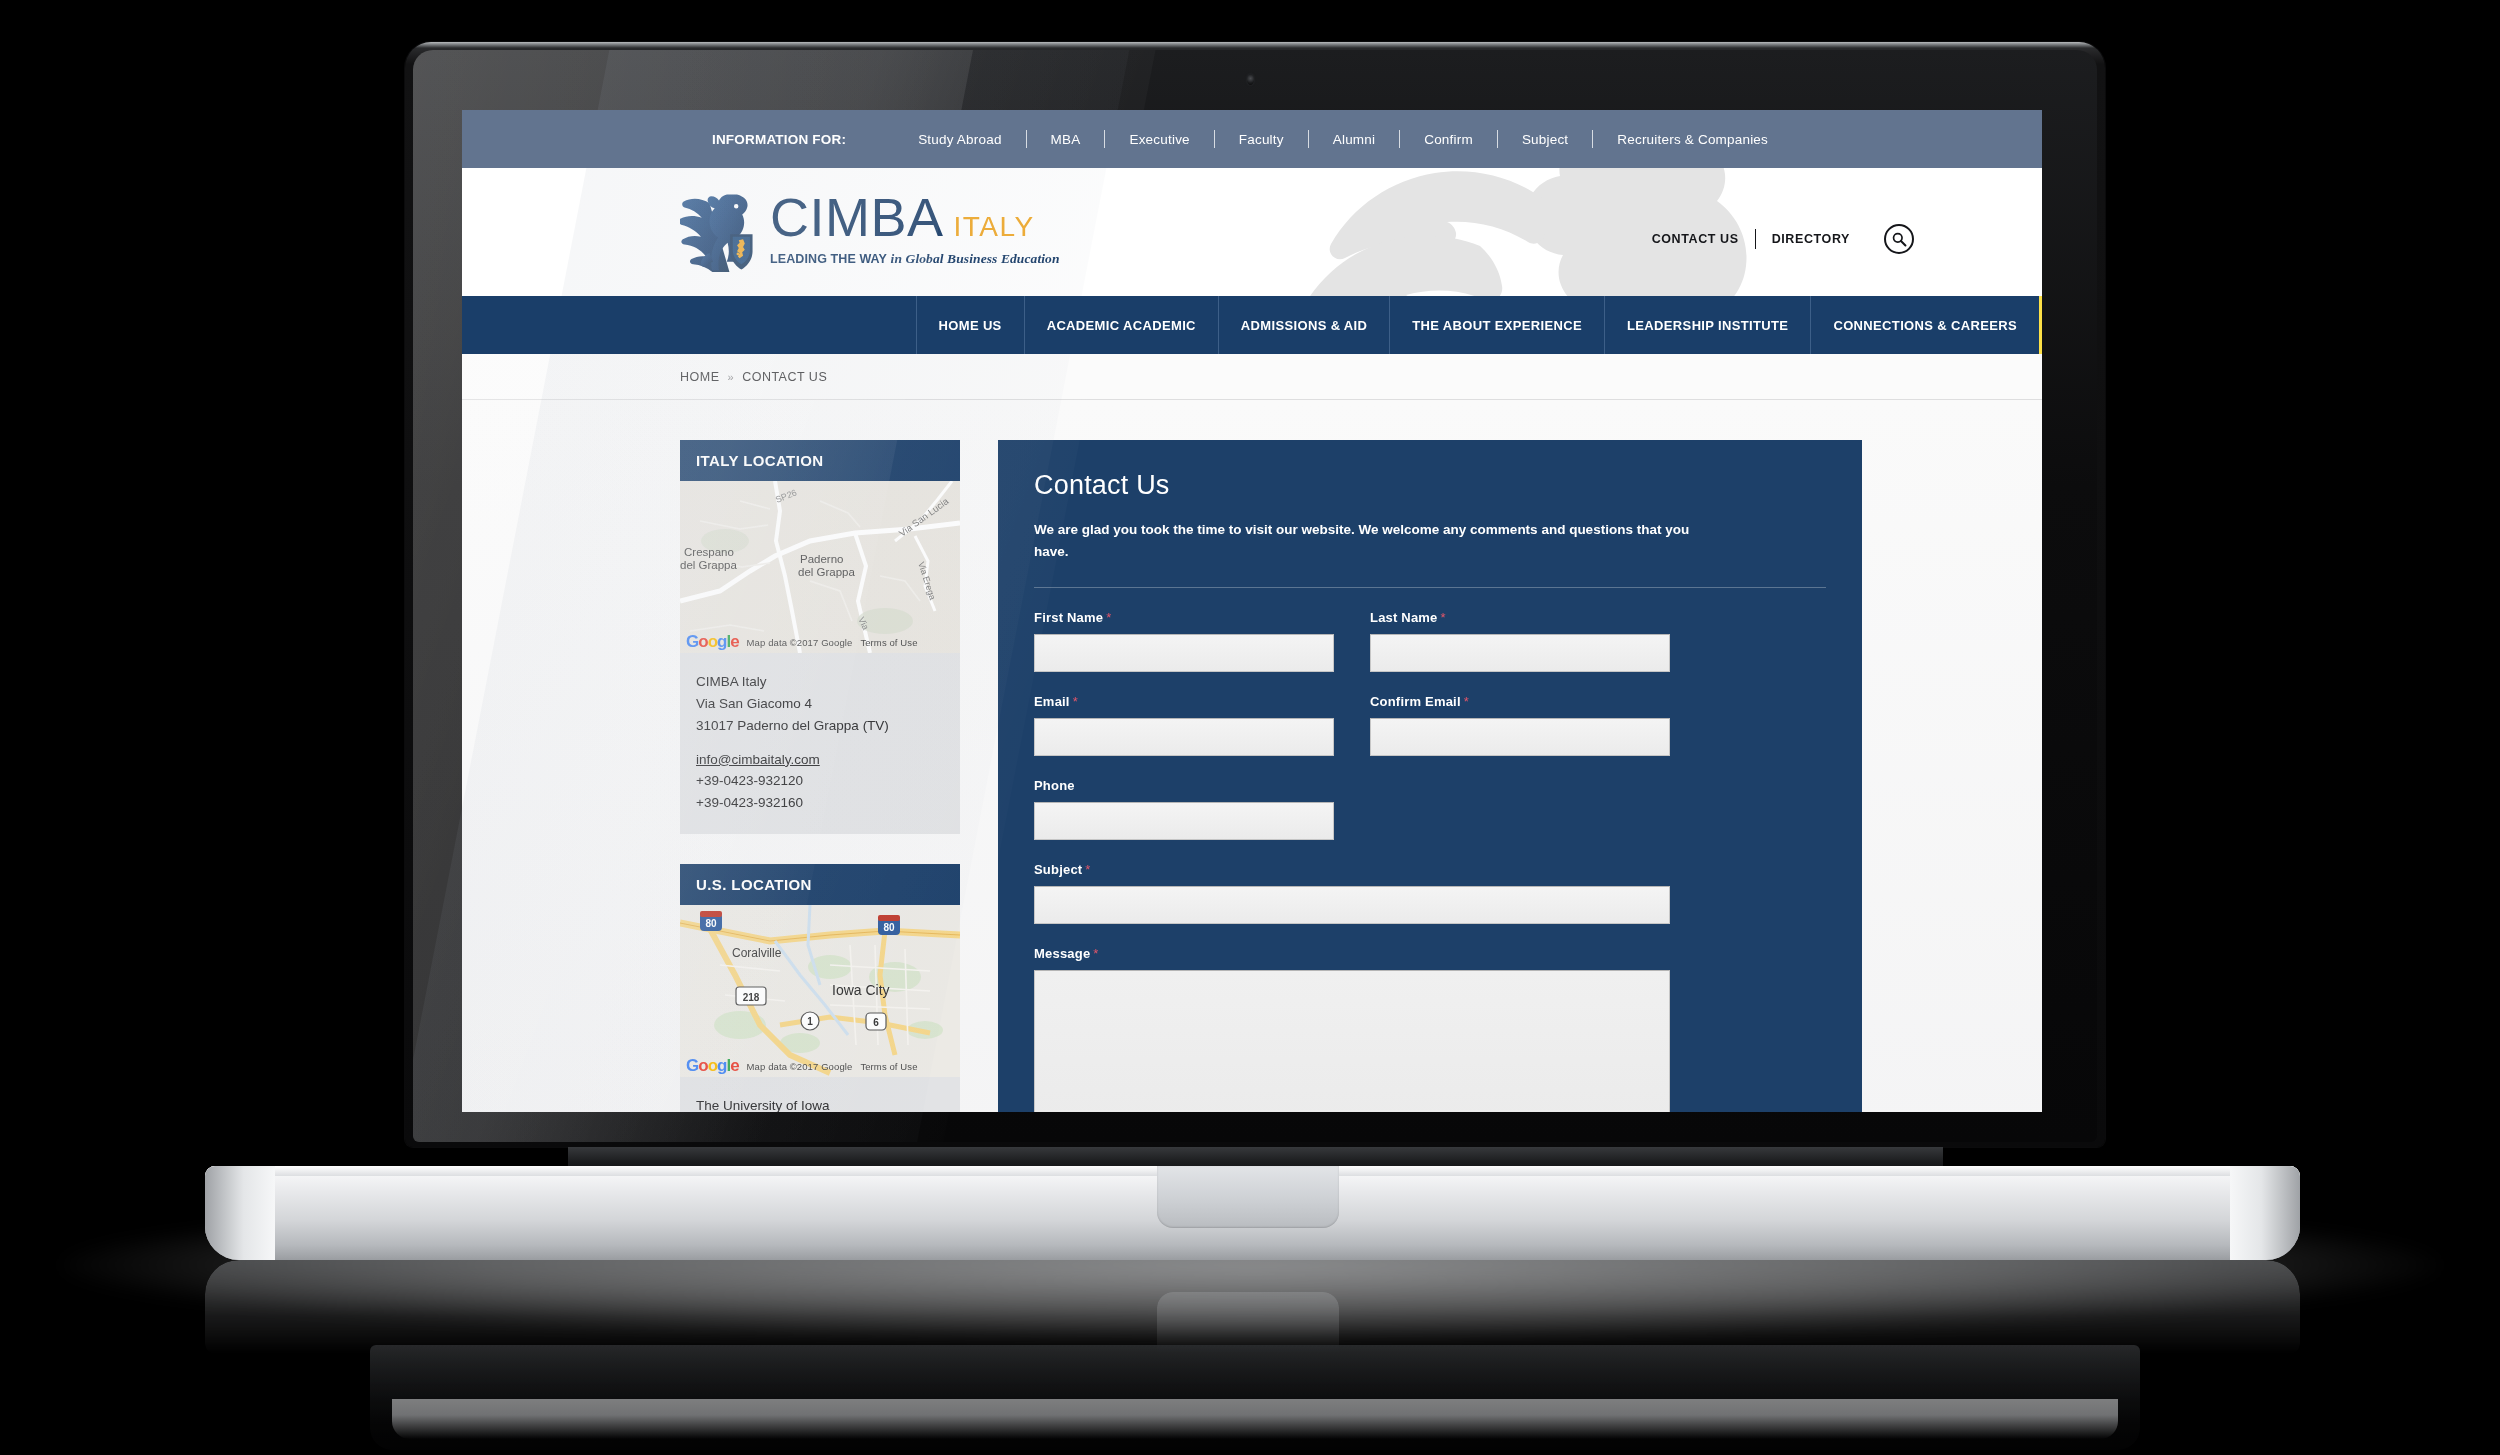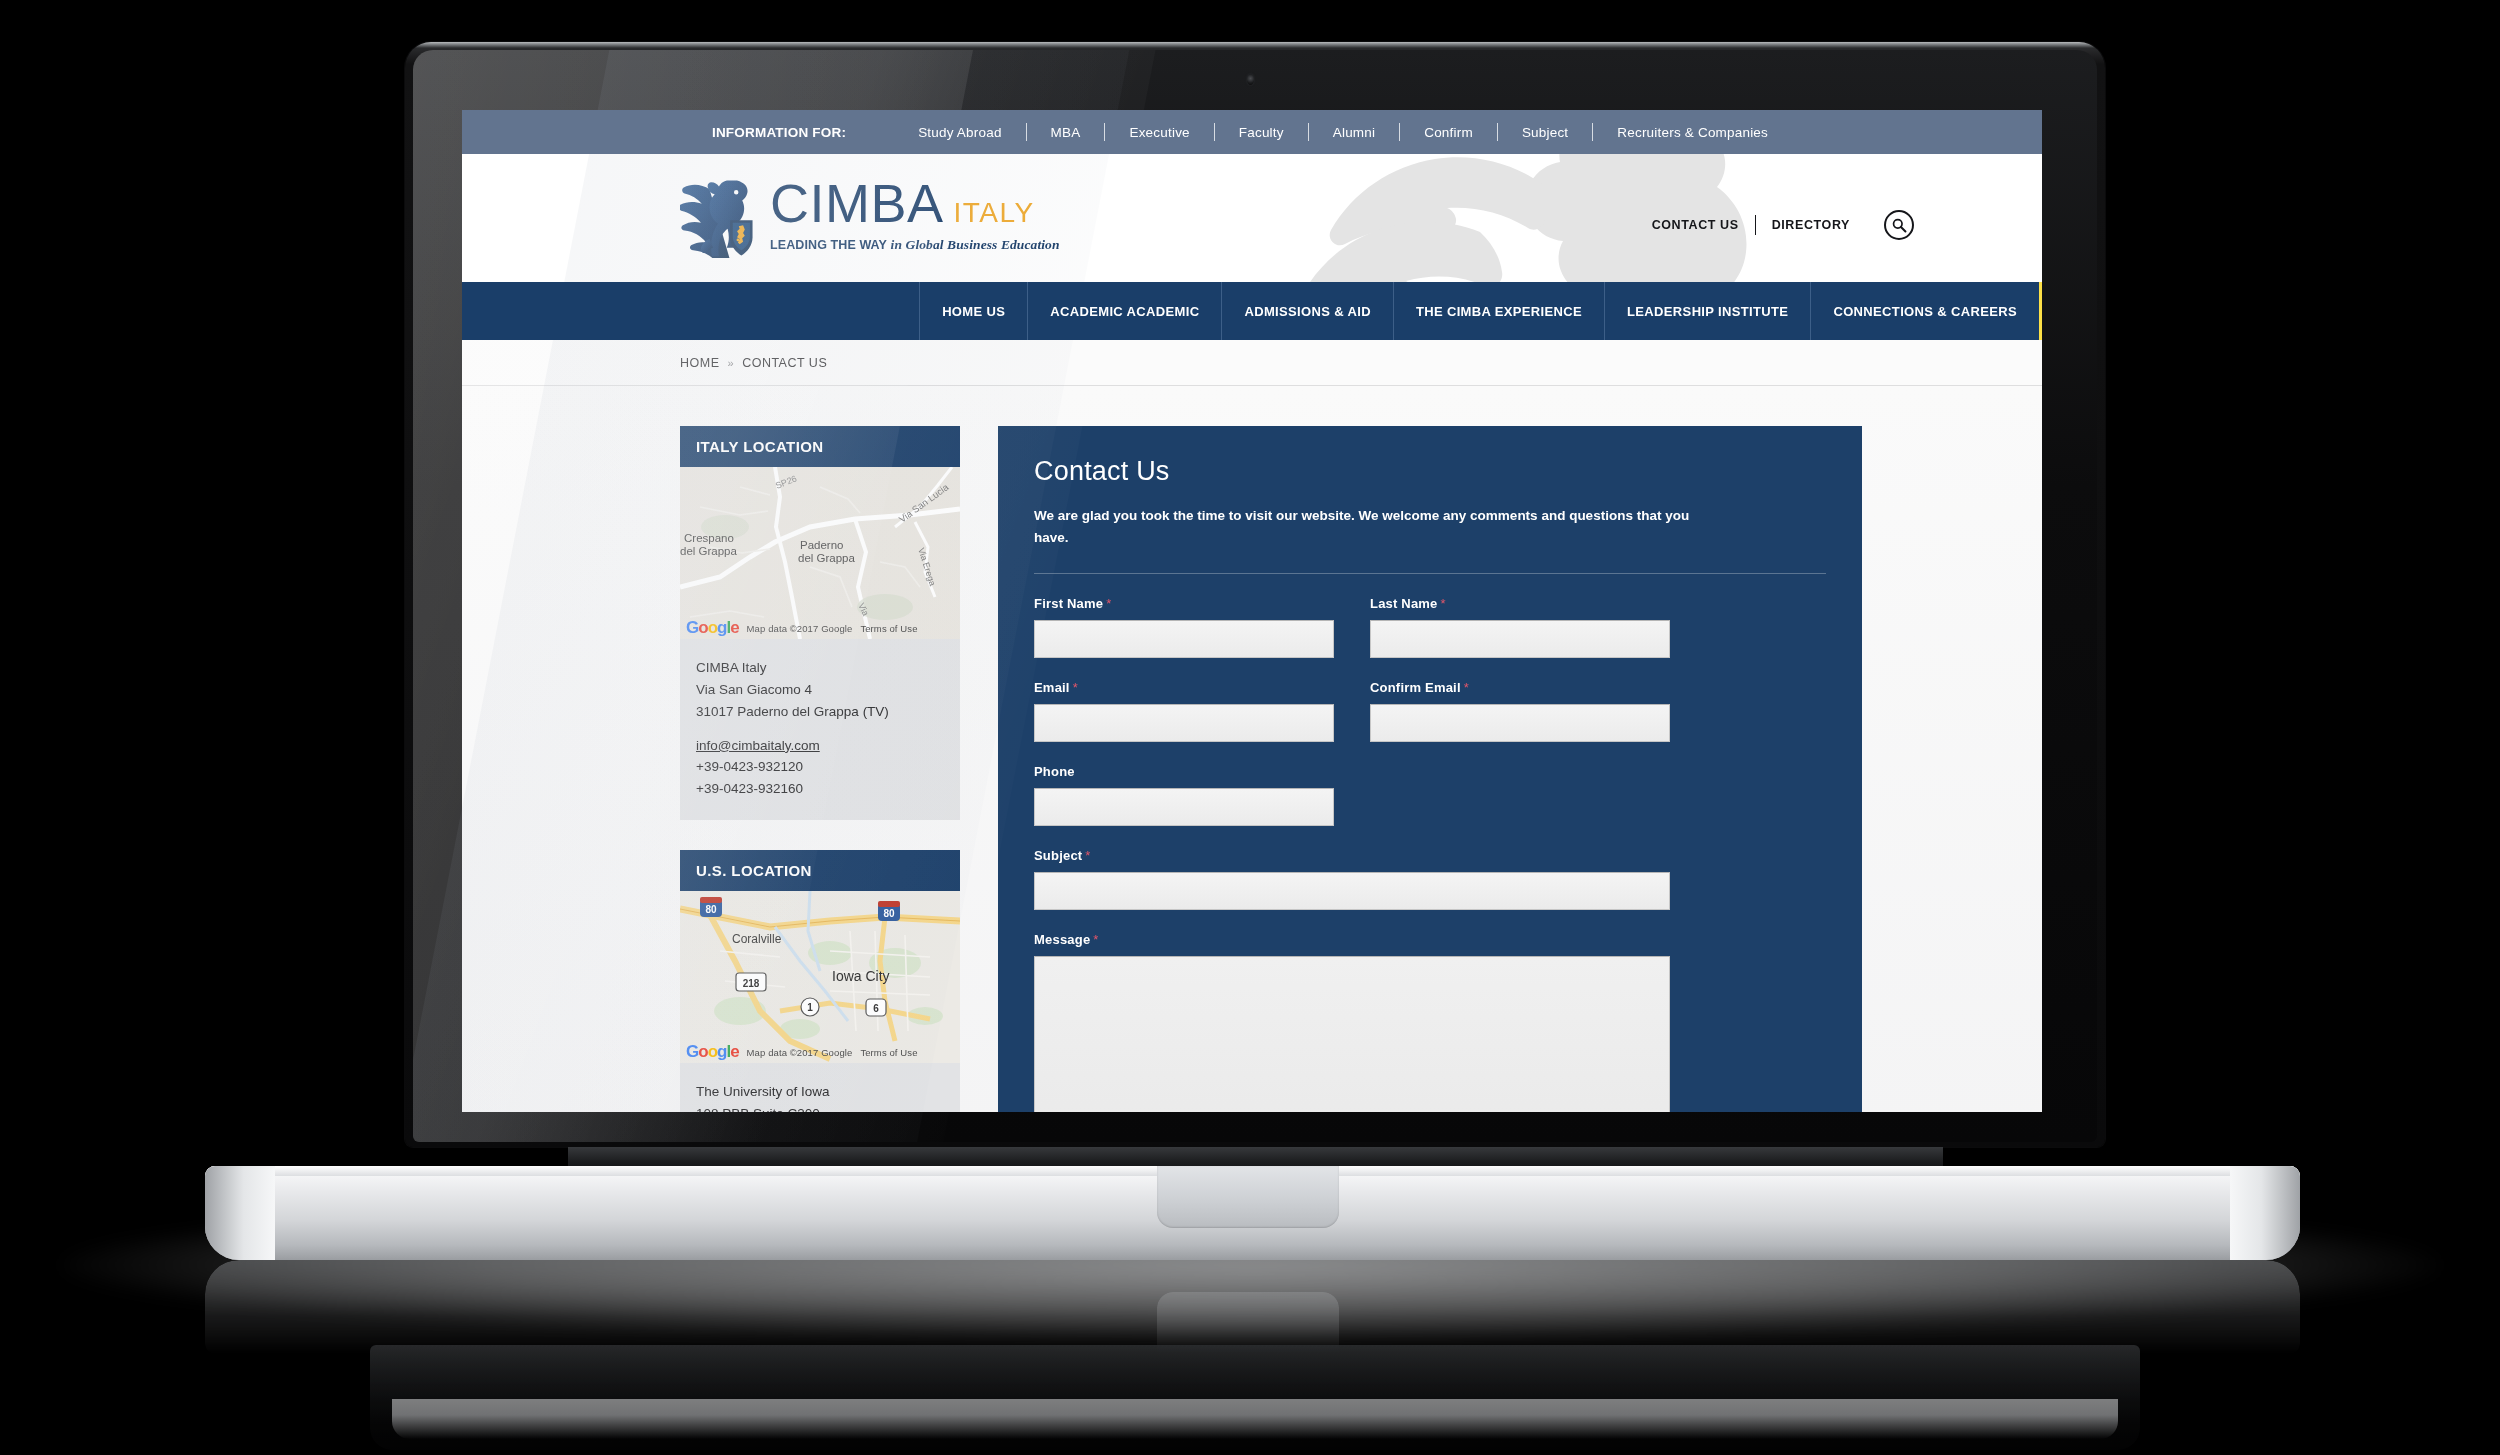--- a/index.html
+++ b/index.html
@@ -225,21 +225,21 @@
   
   .page {
     position:absolute;
     left:0; top:0;
     width:1580px;
     background:#ffffff;
   }
 
   
   .topbar {
-    height: 44px;
+    height: 58px;
     background: #62748f;
     display:flex;
     align-items:center;
     justify-content:center;
     position:relative;
     z-index:3;
   }
   .topbar-inner {
     display:flex;
     align-items:center;
@@ -597,21 +597,21 @@
               </span>
             </div>
           </div>
         </div>
 
         <div class="mainnav">
           <div class="nav-spacer"></div>
           <a href="#">HOME US</a>
           <a href="#">ACADEMIC ACADEMIC</a>
           <a href="#">ADMISSIONS &amp; AID</a>
-          <a href="#">THE CIMBA EXPERIENCE</a>
+          <a href="#">THE ABOUT EXPERIENCE</a>
           <a href="#">LEADERSHIP INSTITUTE</a>
           <a href="#">CONNECTIONS &amp; CAREERS</a>
         </div>
 
         <div class="crumbs">
           <a href="#">HOME</a>
           <span class="chev">»</span>
           <span>CONTACT US</span>
         </div>
 

